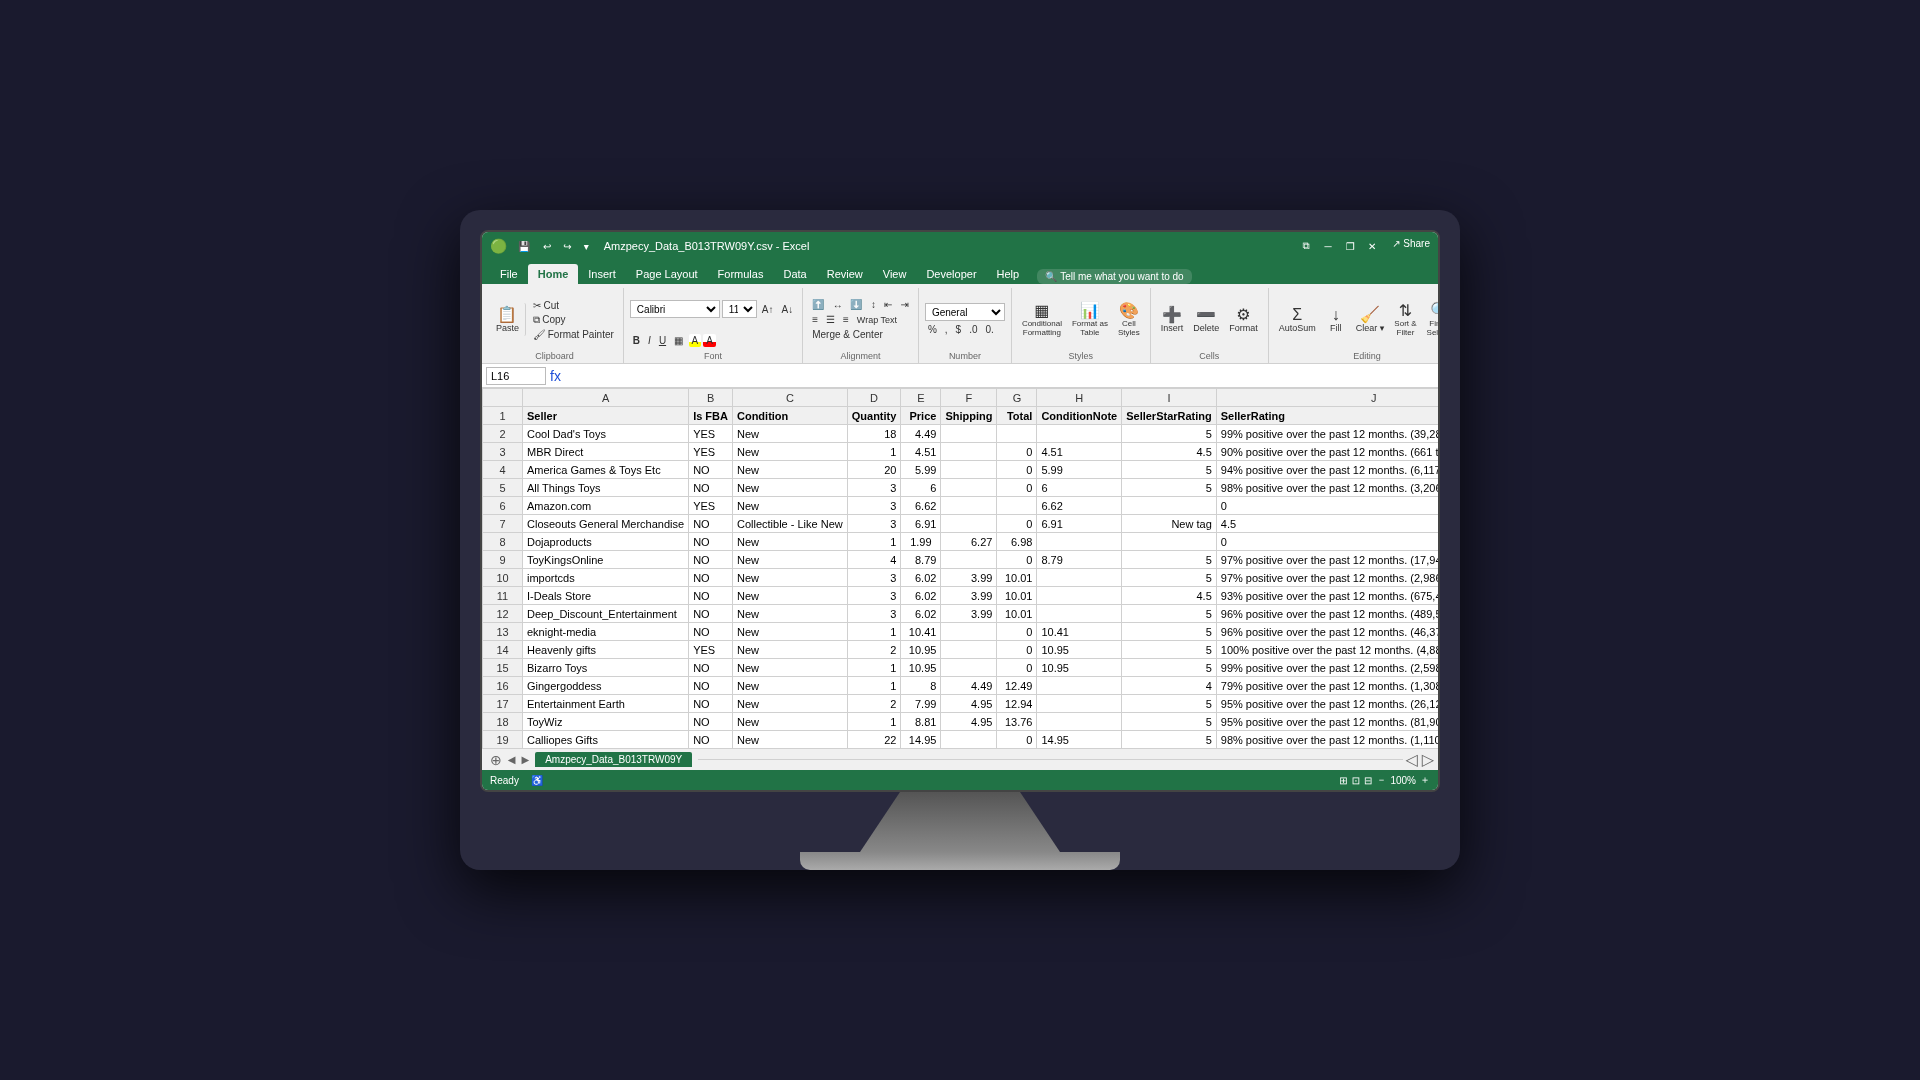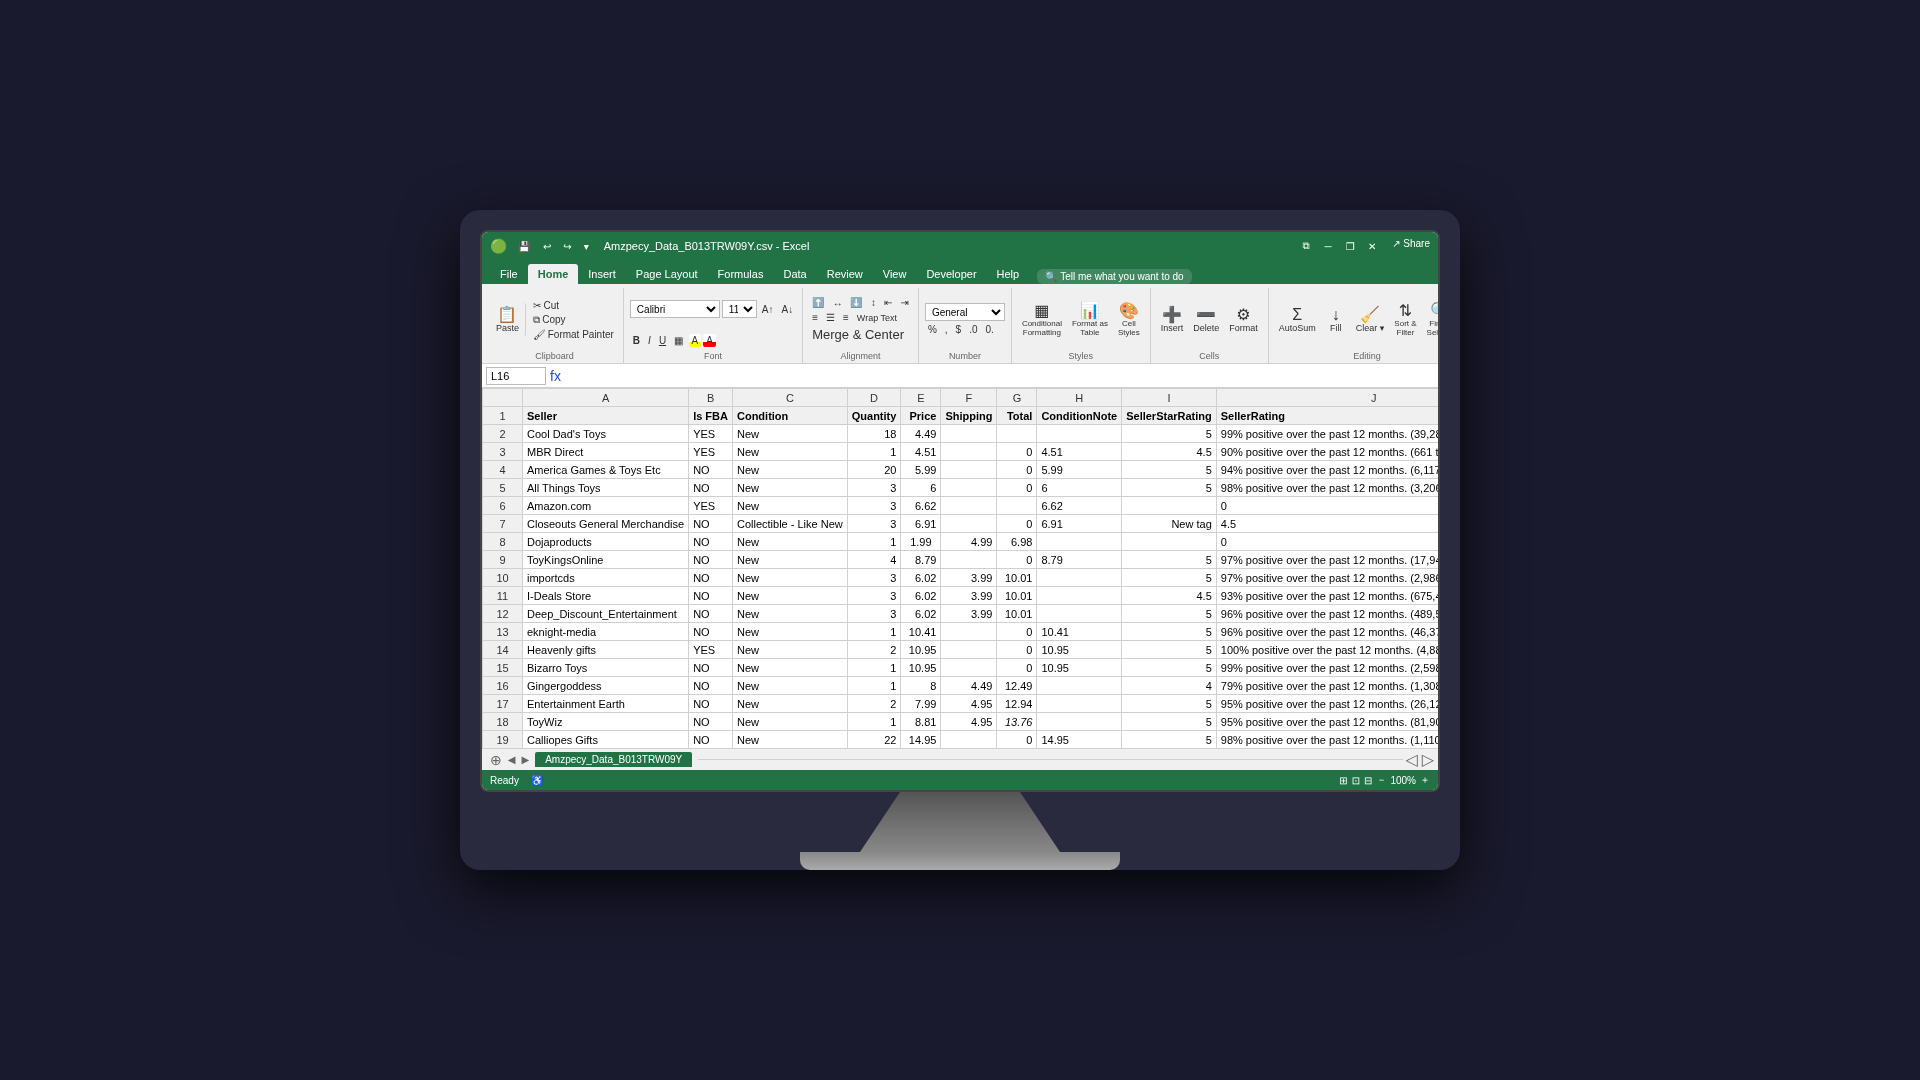--- a/index.html
+++ b/index.html
@@ -410,21 +410,21 @@
                 <span class="rb-btn-small">⇤</span>
                 <span class="rb-btn-small">⇥</span>
               </div>
               <div class="font-row">
                 <span class="rb-btn-small">≡</span>
                 <span class="rb-btn-small">☰</span>
                 <span class="rb-btn-small">≡</span>
                 <span class="rb-btn-small" style="font-size:9px;">Wrap Text</span>
               </div>
               <div class="font-row">
-                <span class="rb-btn-small" style="font-size:13px;">Merge &amp; Center</span>
+                <span class="rb-btn-small" style="font-size:10px;">Merge &amp; Center</span>
               </div>
             </div>
           </div>
           <div class="ribbon-group-label">Alignment</div>
         </div>
 
         <div class="ribbon-group">
           <div class="ribbon-group-content">
             <div style="display:flex;flex-direction:column;gap:2px;">
               <select class="font-select" style="width:80px;">
@@ -636,21 +636,21 @@
                 <td style="text-align: right;">New tag</td>
                 <td>4.5</td>
               </tr>
               <tr>
                 <th class="row-header">8</th>
                 <td>Dojaproducts</td>
                 <td>NO</td>
                 <td>New</td>
                 <td style="text-align: right;">1</td>
                 <td style="text-align: center;">1.99</td>
-                <td style="text-align: right;">4.99</td>
+                <td style="text-align: right;">6.27</td>
                 <td style="text-align: right;">6.98</td>
                 <td></td>
                 <td style="text-align: right;"></td>
                 <td>0</td>
               </tr>
               <tr>
                 <th class="row-header">9</th>
                 <td>ToyKingsOnline</td>
                 <td>NO</td>
                 <td>New</td>
@@ -767,21 +767,21 @@
                 <td>95% positive over the past 12 months. (26,129 total ratings)</td>
               </tr>
               <tr>
                 <th class="row-header">18</th>
                 <td>ToyWiz</td>
                 <td>NO</td>
                 <td>New</td>
                 <td style="text-align: right;">1</td>
                 <td style="text-align: right;">8.81</td>
                 <td style="text-align: right;">4.95</td>
-                <td style="text-align: right; font-style: italic;">13.76</td>
+                <td style="text-align: right;">13.76</td>
                 <td></td>
                 <td style="text-align: right;">5</td>
                 <td>95% positive over the past 12 months. (81,908 total ratings)</td>
               </tr>
               <tr>
                 <th class="row-header">19</th>
                 <td>Calliopes Gifts</td>
                 <td>NO</td>
                 <td>New</td>
                 <td style="text-align: right;">22</td>

